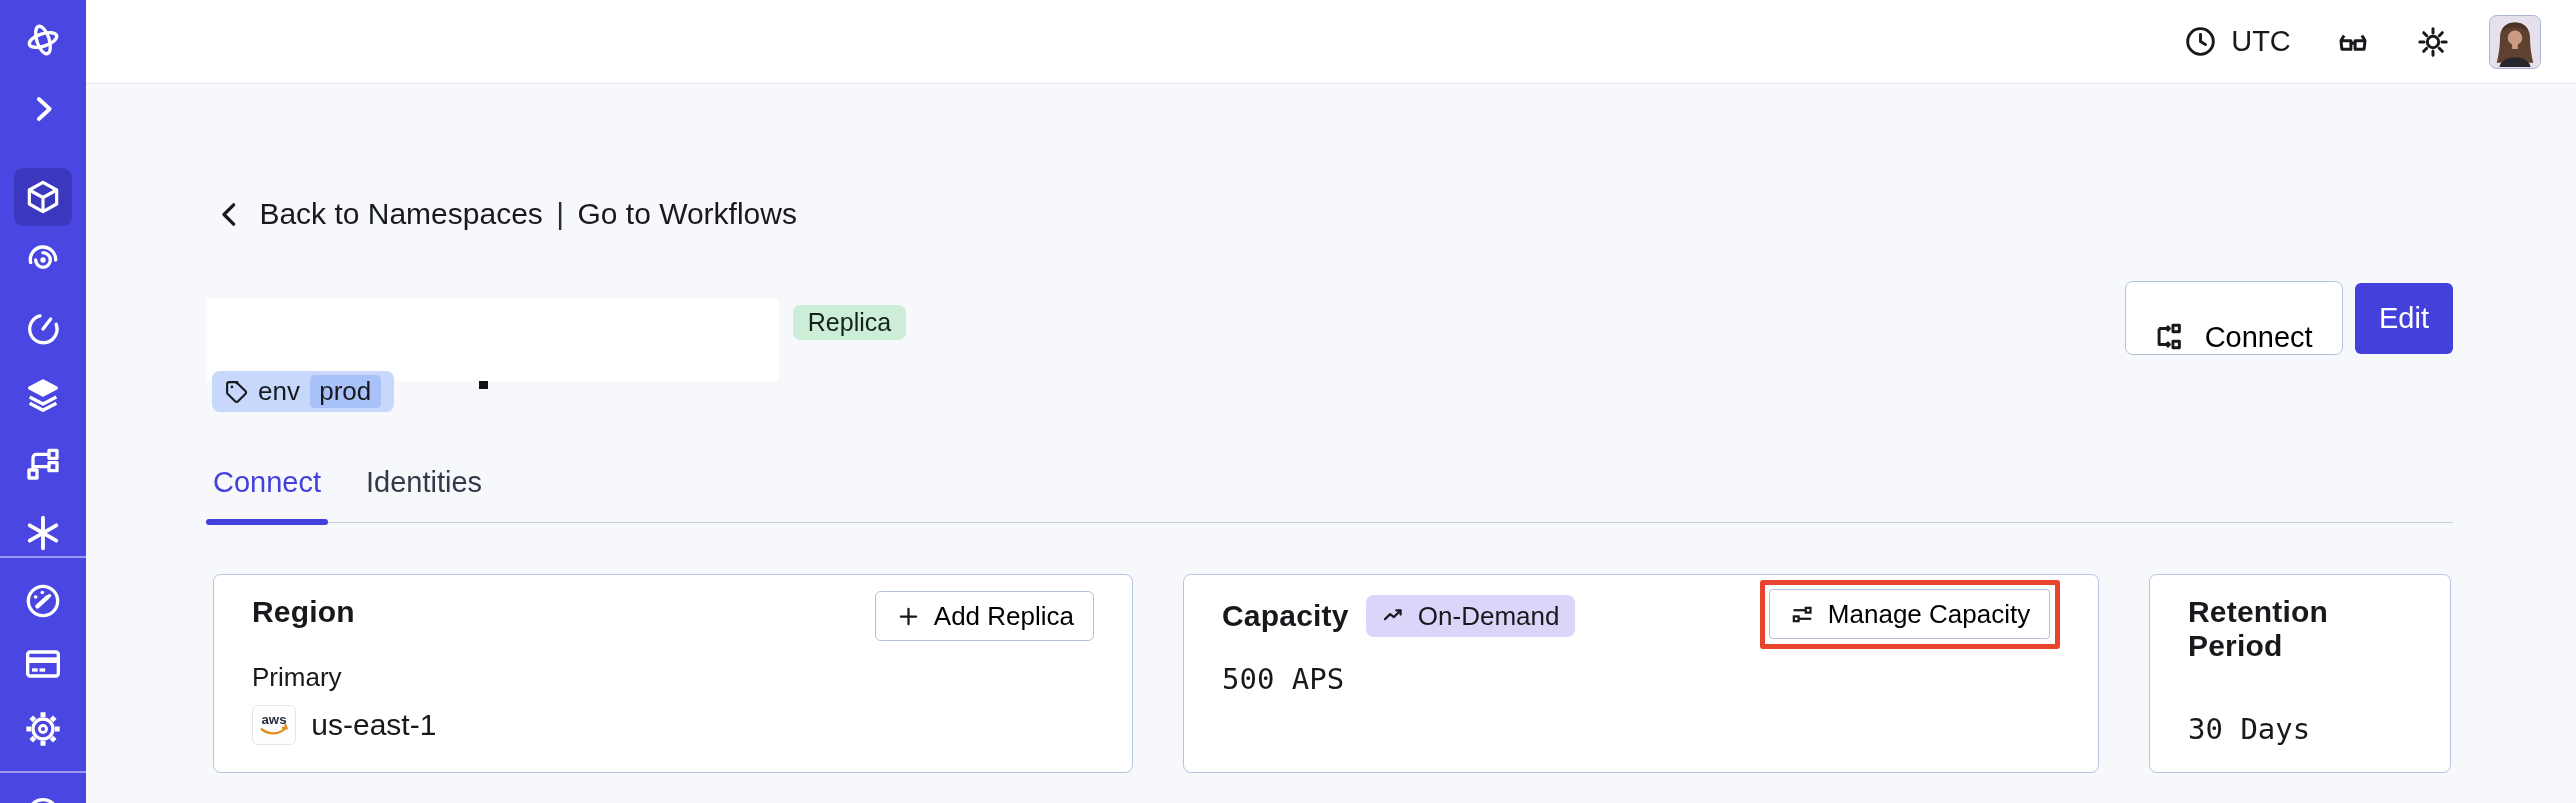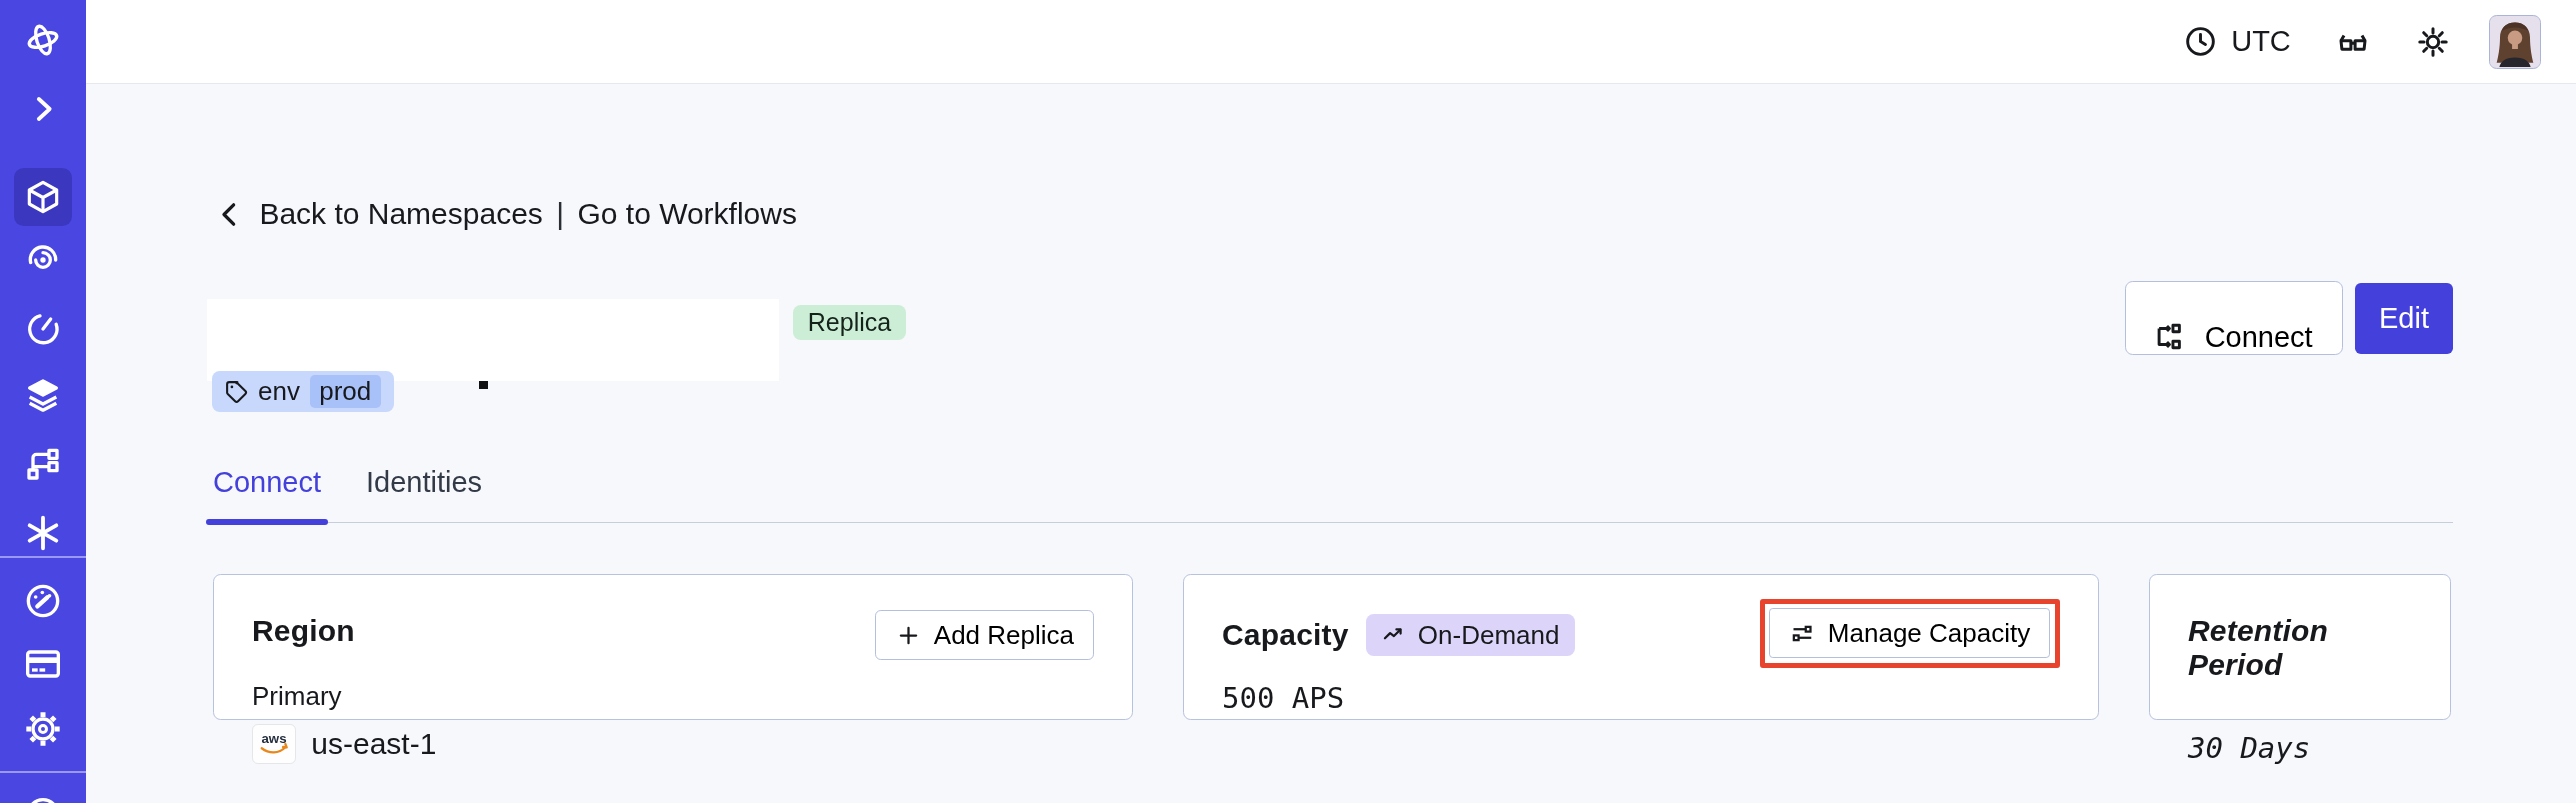--- a/index.html
+++ b/index.html
@@ -61,24 +61,24 @@
   .btn-edit{width:98px;height:71px;background:var(--accent);color:#fff;border:none;border-radius:5.8px;font-size:29px;display:flex;align-items:center;justify-content:center;cursor:pointer;font-family:inherit;}
 
   
   .tabs{position:absolute;left:213px;top:453px;width:2240px;display:flex;gap:45px;border-bottom:1.9px solid #c6cddc;}
   .tab{position:relative;font-size:29px;padding:13.4px 0 23px;color:#333a47;cursor:pointer;}
   .tab.active{color:var(--accent);font-weight:500;}
   .tab.active::after{content:"";position:absolute;left:-6.7px;right:-6.7px;bottom:-2.9px;height:5.8px;border-radius:2.9px;background:var(--accent);}
 
   
   .cards{position:absolute;left:213px;top:574px;width:2240px;height:199px;display:flex;gap:50px;}
-  .card{background:#fff;border:1.9px solid var(--cardBorder);border-radius:7.7px;padding:35px 38px;height:146px;}
+  .card{background:#fff;border:1.9px solid var(--cardBorder);border-radius:7.7px;padding:16px 38px;height:199px;}
   .card-region{width:920px;}
   .card-capacity{width:916px;}
-  .card-retention{width:302px;font-style:italic;}
+  .card-retention{width:302px;}
   .card-title-row{display:flex;align-items:flex-start;justify-content:space-between;height:71px;}
   .card-title-left{display:flex;align-items:center;gap:17.3px;margin-top:3.8px;}
   .card-title{font-size:30px;font-weight:600;letter-spacing:0.2px;}
   .field-label{font-size:26px;margin-bottom:11.5px;}
   .mono-value{font-family:"DejaVu Sans Mono","Liberation Mono",monospace;font-size:29px;}
   .badge-ondemand{display:flex;align-items:center;gap:9.6px;background:var(--lavenderBg);border-radius:7.7px;padding:5.8px 15.3px;font-size:26px;}
   .badge-ondemand svg{width:27px;height:27px;}
   .card-btn{display:flex;align-items:center;justify-content:center;gap:11.5px;height:50px;padding:0 19px;background:#fff;border:1.9px solid var(--btnBorder);border-radius:5.8px;font-size:26px;cursor:pointer;white-space:nowrap;}
   .card-btn svg{width:27px;height:27px;}
   .highlight-box{border:5.8px solid var(--highlight);border-radius:2.9px;padding:4.8px;margin-top:-11.5px;background:#fff;}

